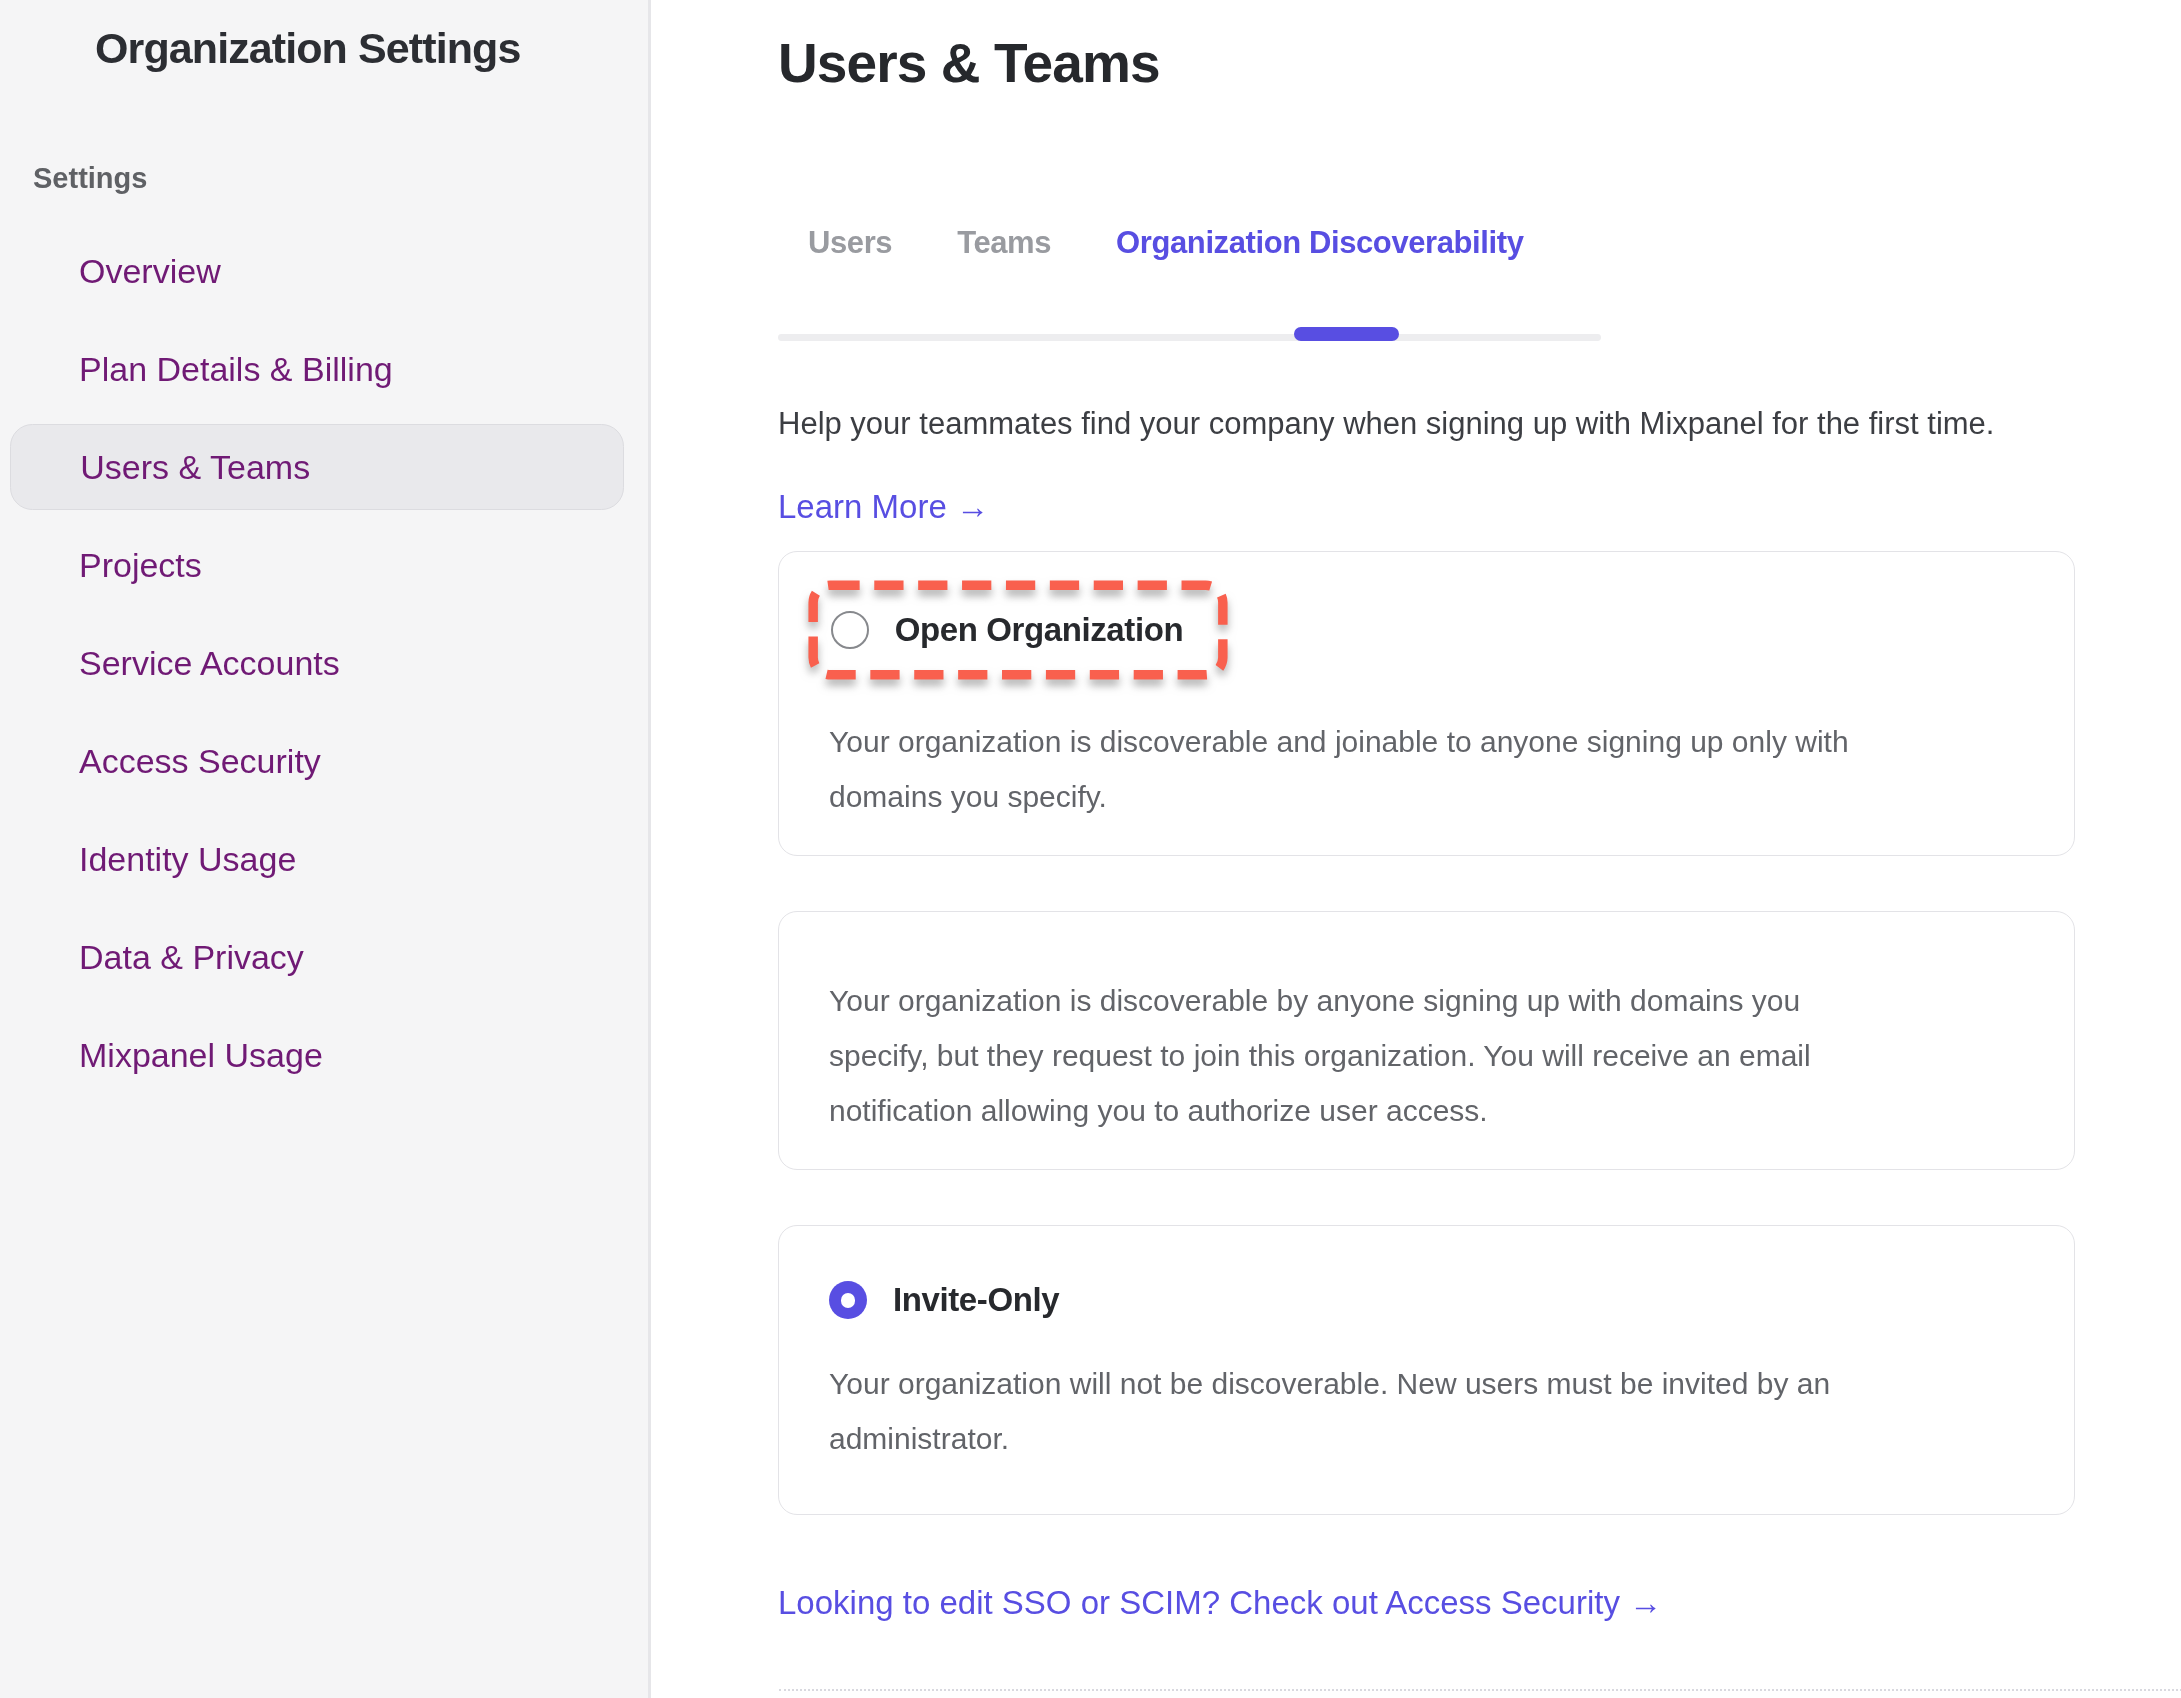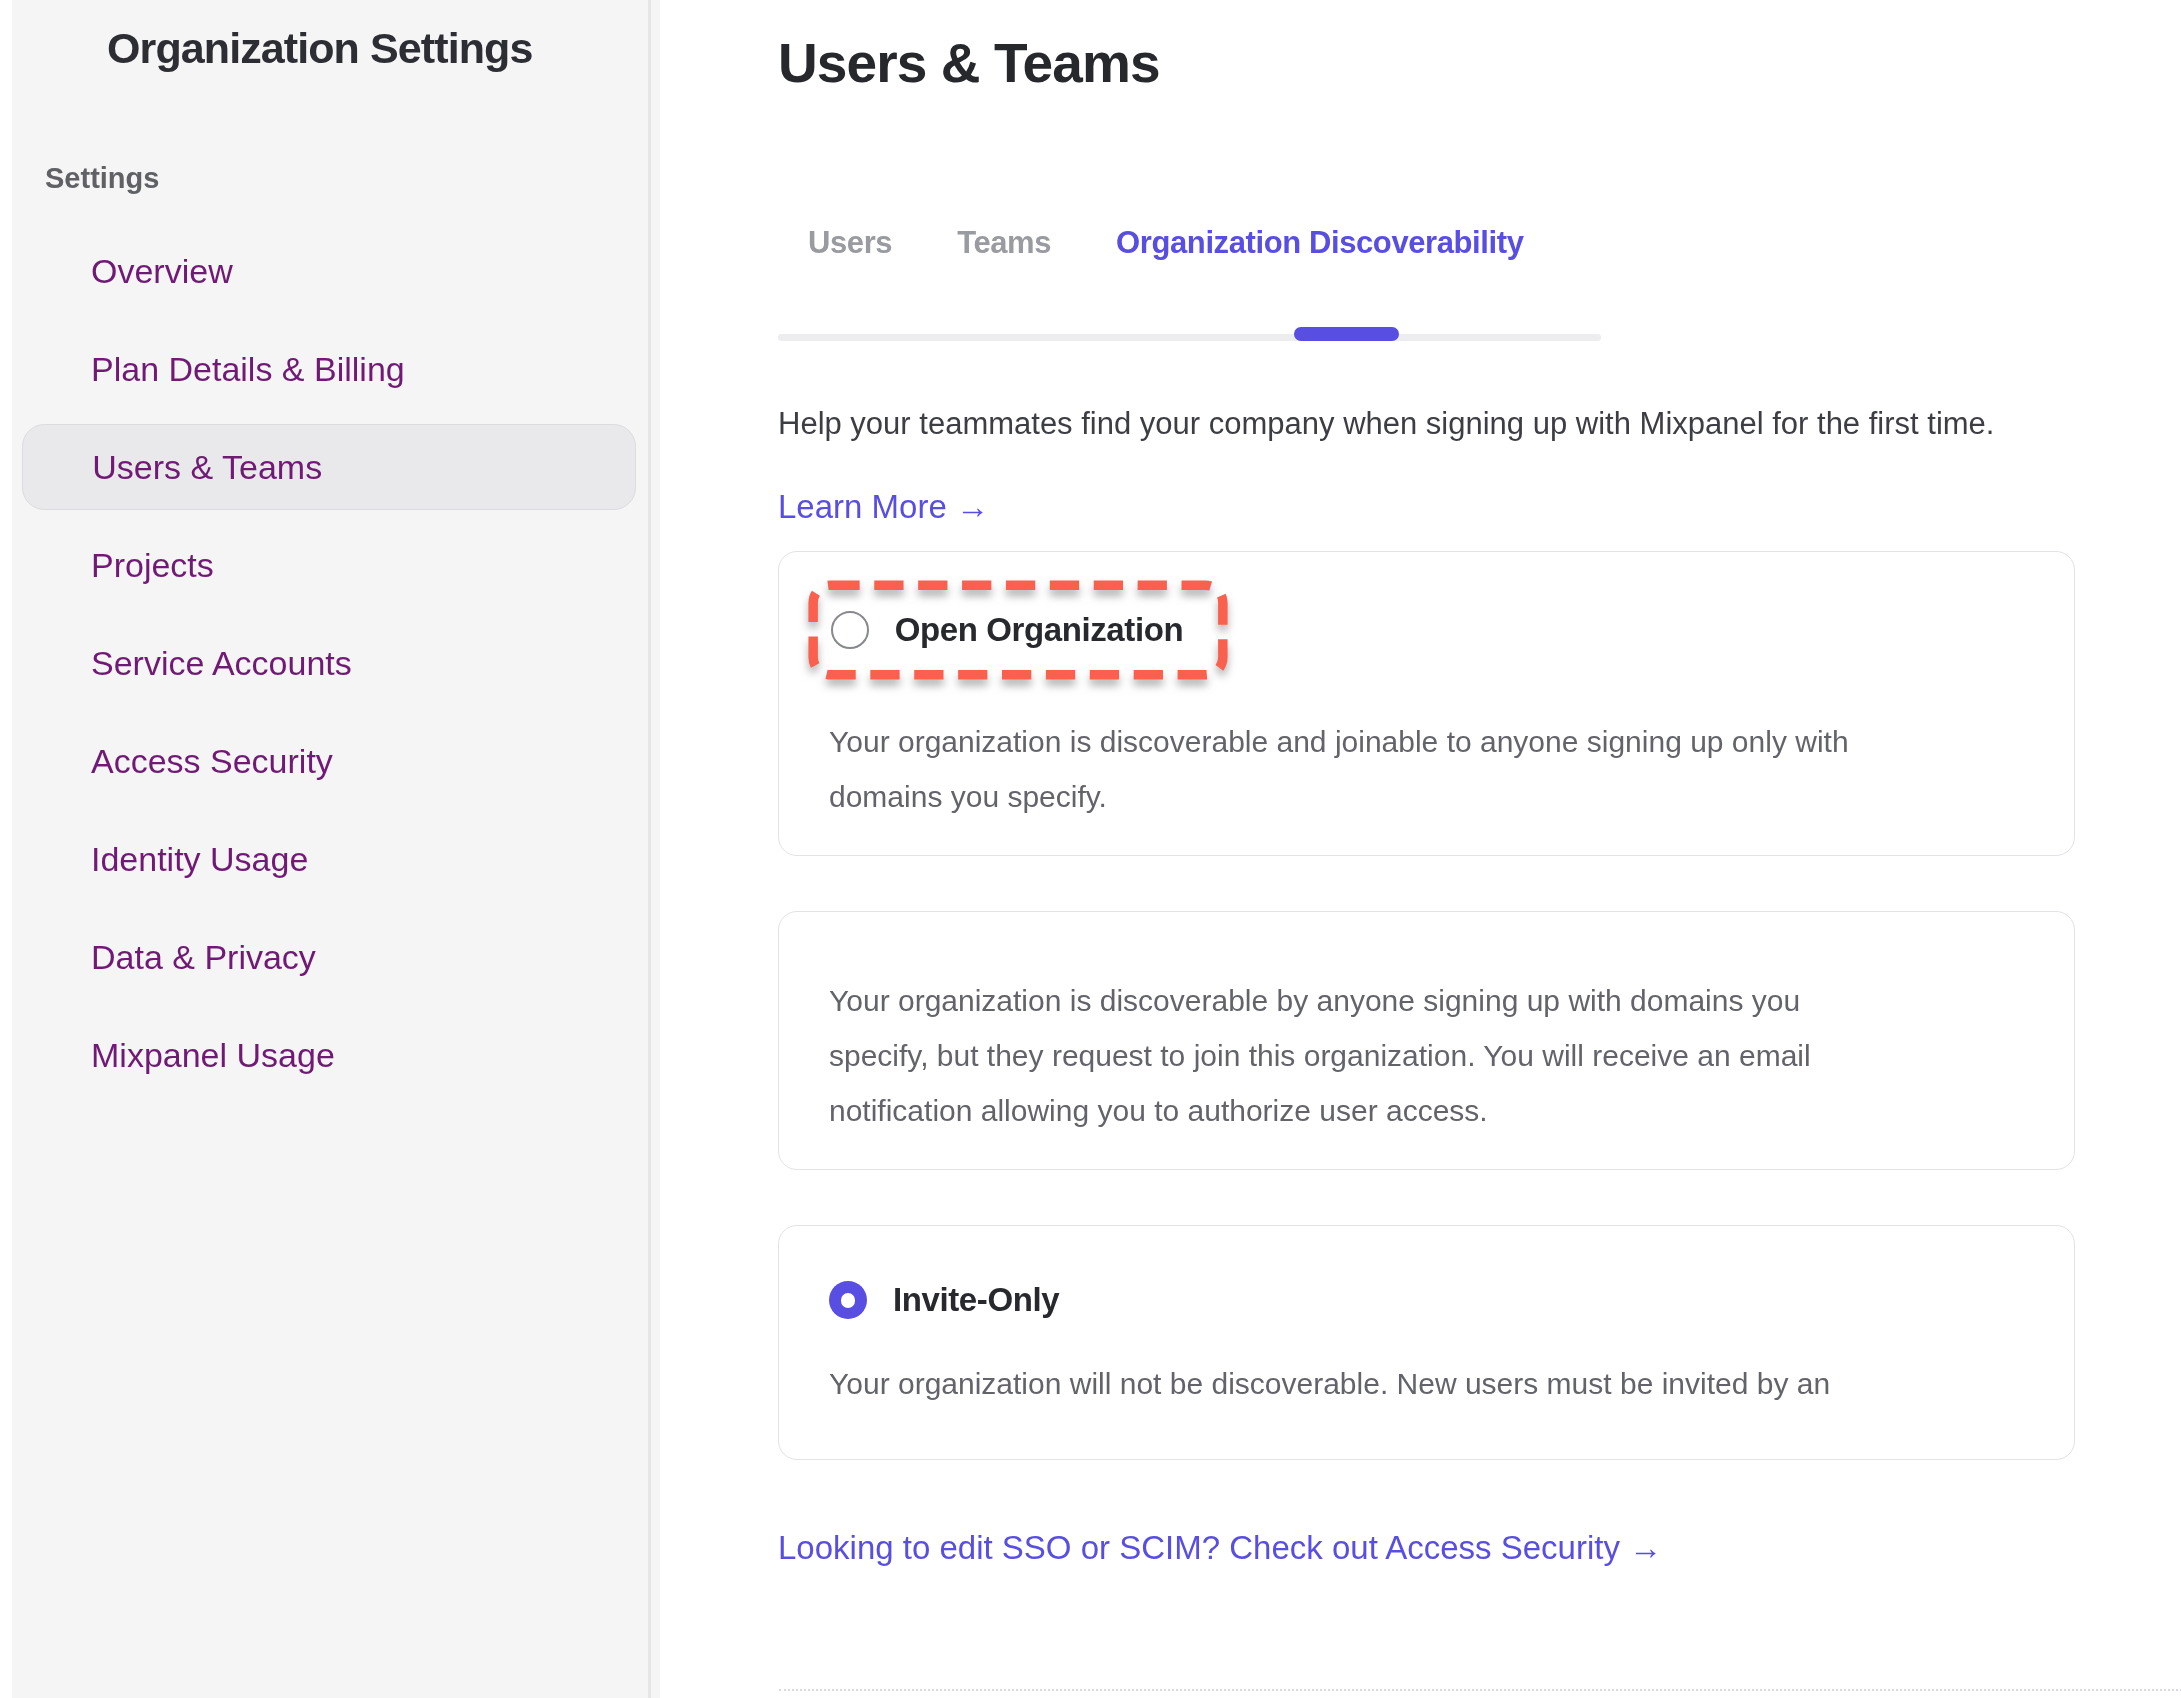--- a/index.html
+++ b/index.html
@@ -5,21 +5,21 @@
   html,body{margin:0;padding:0;background:#fff;}
   .page{
     position:relative;
     width:2182px;height:1698px;
     overflow:hidden;
     font-family:"Liberation Sans","DejaVu Sans",sans-serif;
     background:#ffffff;
   }
   
   .sidebar{
-    position:absolute;left:12px;top:0;width:648px;height:1698px;
+    position:absolute;left:0;top:0;width:648px;height:1698px;
     background:#f5f5f6;box-sizing:border-box;
   }
   .sidebar-title{
     margin:24px 0 0 95px;
     font-size:43px;font-weight:bold;letter-spacing:-0.9px;
     color:#2c2e33;
   }
   .section-label{
     margin:89px 0 0 33px;
     font-size:29px;font-weight:bold;color:#5f6165;
@@ -182,20 +182,21 @@
       </div>
     </section>
 
     <section class="card plain">
       <div class="opt-row">
         <span class="radio selected" role="radio" aria-checked="true"></span>
         <span class="opt-label">Invite-Only</span>
       </div>
       <div class="desc">
         <div>Your organization will not be discoverable. New users must be invited by an</div>
+        <div>administrator.</div>
       </div>
     </section>
 
     <a class="footer-link">Looking to edit SSO or SCIM? Check out Access Security →</a>
   </main>
 
   <div class="bottom-rule"></div>
 </div>
 
 

